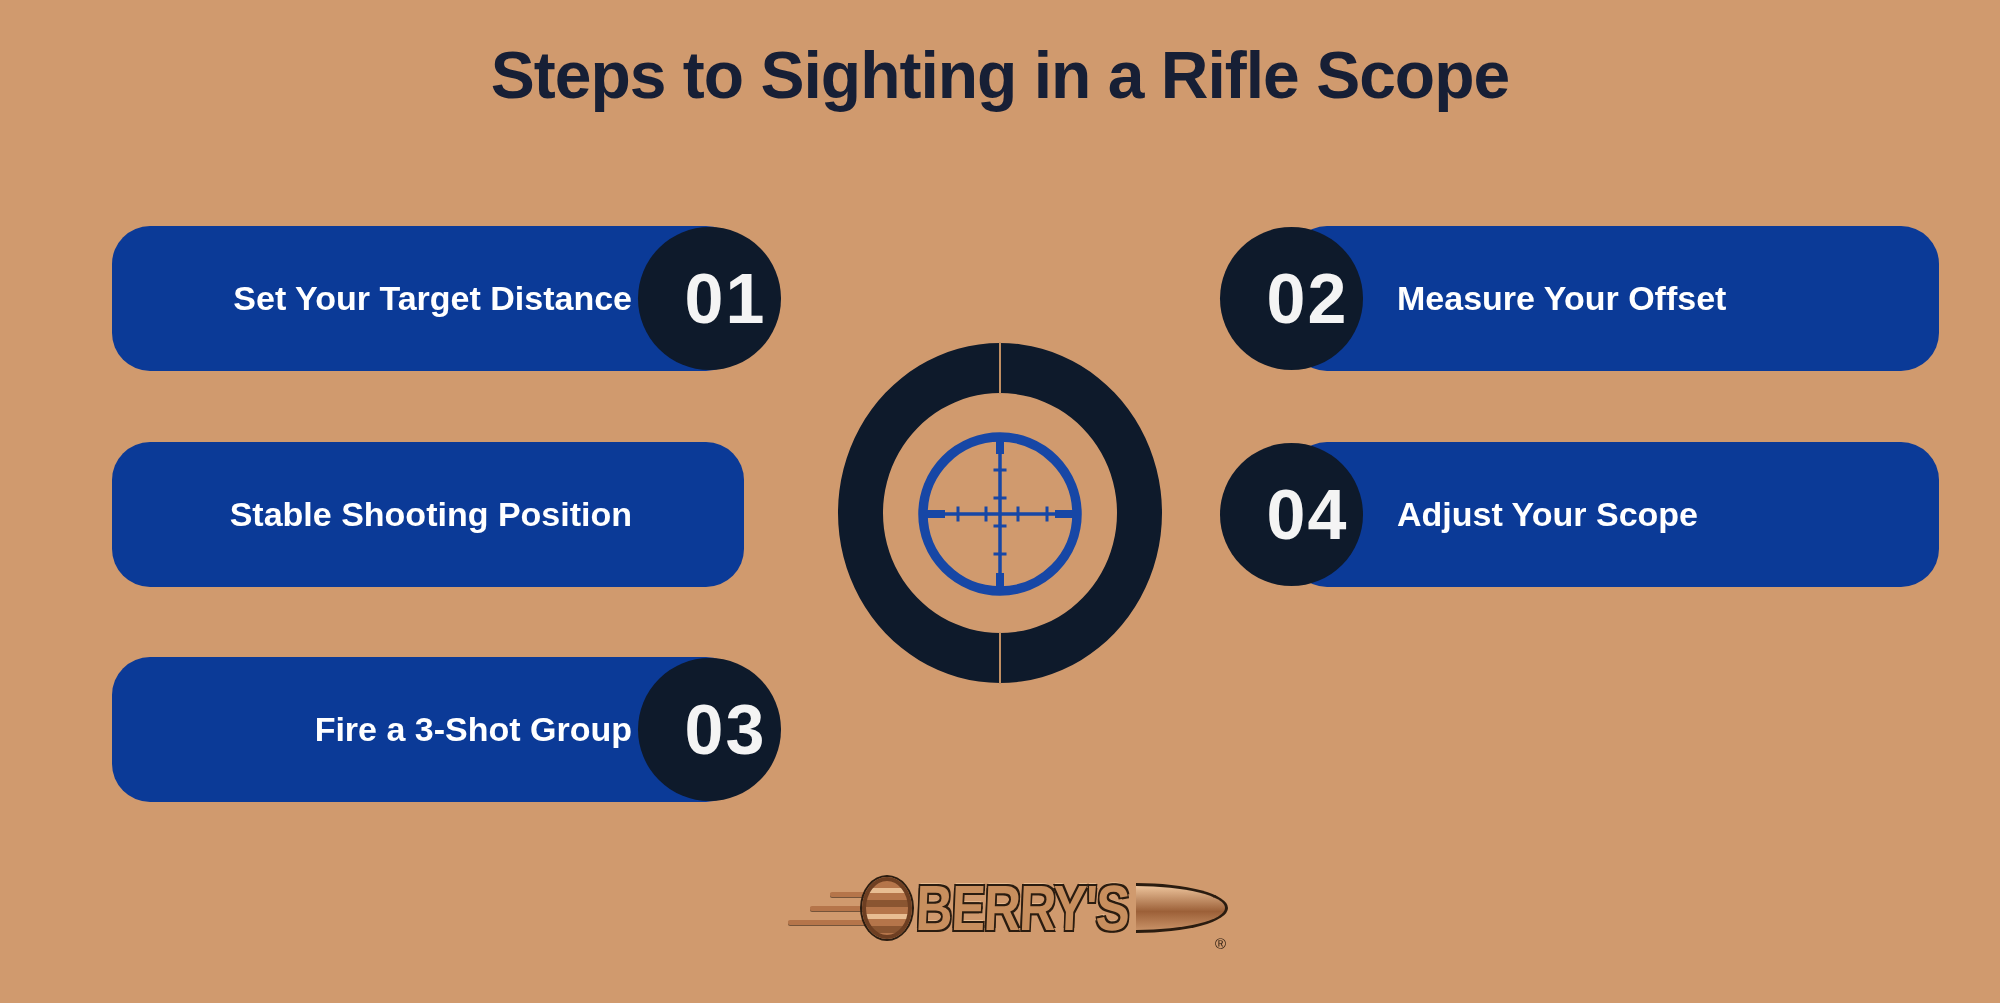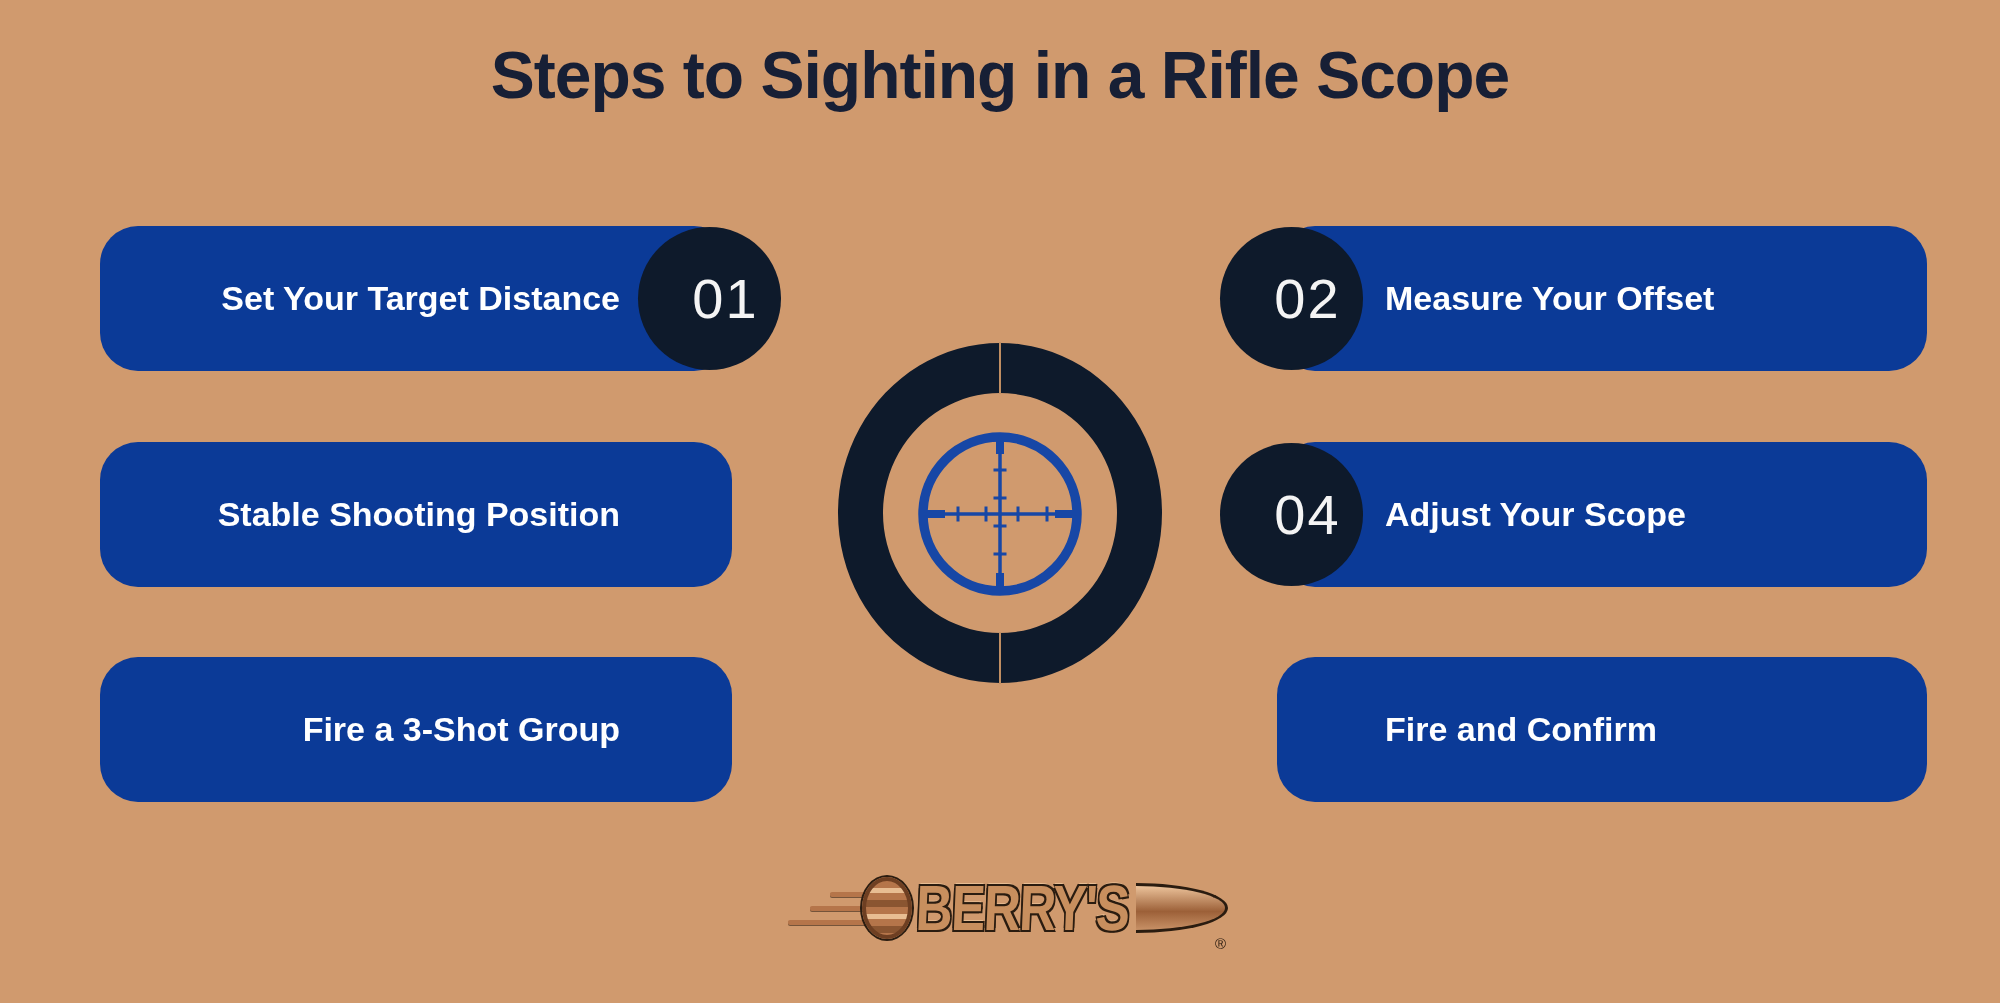--- a/index.html
+++ b/index.html
@@ -30,20 +30,21 @@
 
   .pill {
     position: absolute;
     top: 0;
     height: 145px;
     border-radius: 38px;
     background: var(--pill-blue, #0b3a97);
     display: flex;
     align-items: center;
     box-sizing: border-box;
+    margin-left: 12px;
   }
   .pill.side-l { left: 100px;  width: 632px; justify-content: flex-end; padding-right: 112px; }
   .pill.side-r { left: 1277px; width: 650px; justify-content: flex-start; padding-left: 108px; text-align: right; }
 
   .pill-label {
     font-size: 34px;
     font-weight: bold;
     color: var(--text-white, #ffffff);
     white-space: nowrap;
   }
@@ -55,22 +56,22 @@
     border-radius: 50%;
     background: var(--badge-navy, #0e1a2b);
     display: flex;
     align-items: center;
     justify-content: center;
   }
   .badge.col-l { left: 638px; }
   .badge.col-r { left: 1220px; }
 
   .badge-num {
-    font-size: 56px;
-    font-weight: 400;
+    font-size: 70px;
+    font-weight: 700;
     letter-spacing: 2px;
     color: var(--number-white, #f4f4f4);
     margin-left: 32px;
   }
 
   .scope-svg { position: absolute; left: 828px; top: 333px; }
 
   
   .logo {
     position: absolute;
@@ -172,20 +173,23 @@
   <div class="step-row" style="top:442px">
     <div class="pill side-l">
       <span class="pill-label">Stable Shooting Position</span>
     </div>
   </div>
 
   <div class="step-row" style="top:657px">
     <div class="pill side-l">
       <span class="pill-label">Fire a 3-Shot Group</span>
     </div>
+    <div class="badge col-l" style="top:1px">
+      <span class="badge-num">03</span>
+    </div>
   </div>
 
   <div class="step-row" style="top:226px">
     <div class="pill side-r">
       <span class="pill-label">Measure Your Offset</span>
     </div>
     <div class="badge col-r" style="top:1px">
       <span class="badge-num">02</span>
     </div>
   </div>
@@ -193,23 +197,20 @@
   <div class="step-row" style="top:442px">
     <div class="pill side-r">
       <span class="pill-label">Adjust Your Scope</span>
     </div>
     <div class="badge col-r" style="top:1px">
       <span class="badge-num">04</span>
     </div>
   </div>
 
   <div class="step-row" style="top:657px">
-    <div class="pill side-r">
-      <span class="pill-label">Fire and Confirm</span>
-    </div>
   </div>
 
   <svg class="scope-svg" width="344" height="360" viewBox="0 0 344 360">
 
     <path d="M172,10 a162,170 0 1,0 0.0001,0 Z M172,60 a117,120 0 1,1 -0.0001,0 Z" fill-rule="evenodd" style="fill:var(--badge-navy,#0e1a2b)"></path>
 
     <rect x="171" y="9" width="2" height="52" style="fill:var(--seam-tan,#c08e62)"></rect>
     <rect x="171" y="299" width="2" height="52" style="fill:var(--seam-tan,#c08e62)"></rect>
 
     <g style="stroke:var(--reticle-blue,#1747a6); fill:var(--reticle-blue,#1747a6)">

